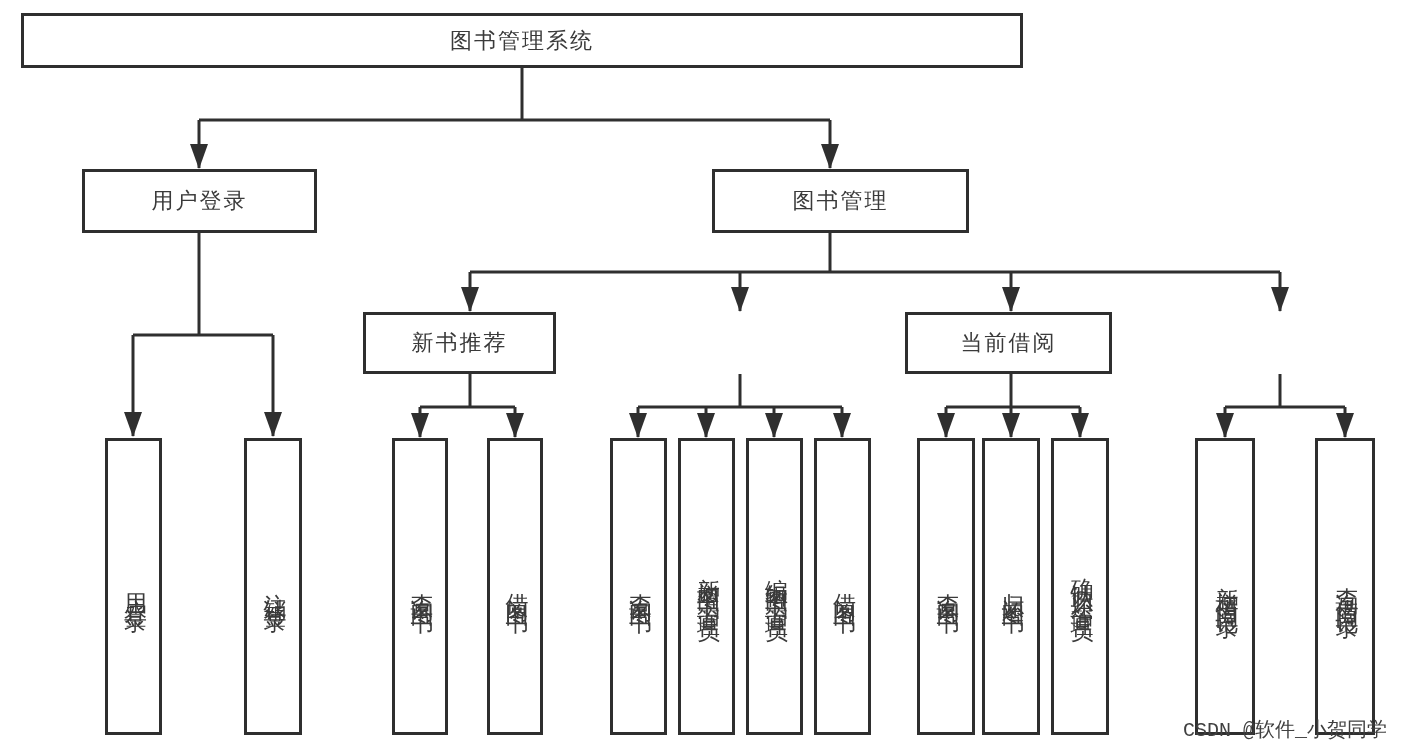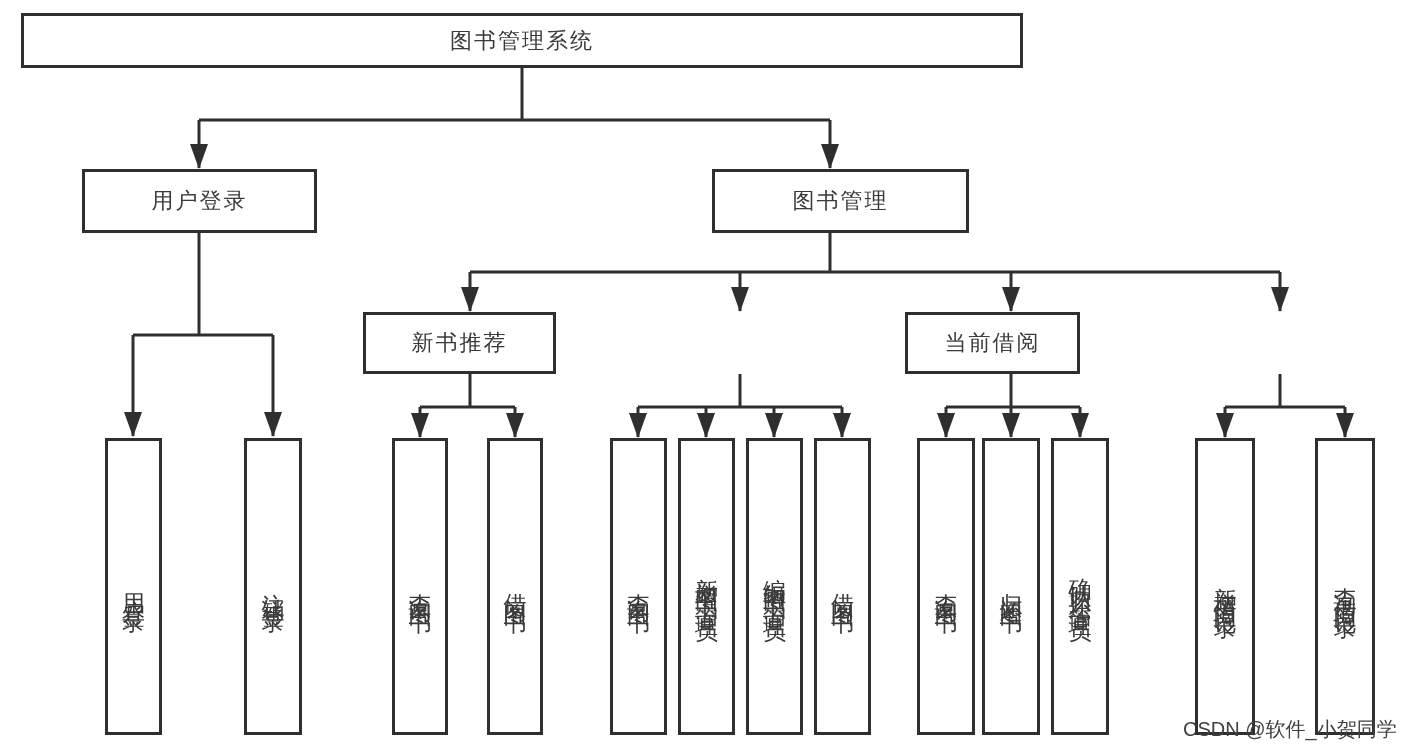--- a/index.html
+++ b/index.html
@@ -7,20 +7,21 @@
     padding: 0;
     background: #ffffff;
     font-family: "Liberation Sans", "DejaVu Sans", sans-serif;
   }
   #stage {
     position: relative;
     width: 1405px;
     height: 747px;
     background: #ffffff;
     overflow: hidden;
+    font-family: Liberation Mono, monospace;
   }
   #connectors {
     position: absolute;
     left: 0; top: 0;
     width: 1405px;
     height: 747px;
   }
   .node {
     position: absolute;
     box-sizing: border-box;
@@ -132,21 +133,21 @@
       <polygon points="1336,413 1354,413 1345,438"></polygon>
     </g>
   </svg>
 
   <div class="node hbox" style="left:21px; top:13px; width:1002px; height:55px;">图书管理系统</div>
 
   <div class="node hbox" style="left:82px; top:169px; width:235px; height:64px;">用户登录</div>
   <div class="node hbox" style="left:712px; top:169px; width:257px; height:64px;">图书管理</div>
 
   <div class="node hbox" style="left:363px; top:312px; width:193px; height:62px;">新书推荐</div>
-  <div class="node hbox" style="left:905px; top:312px; width:175px; height:62px;">当前借阅</div>
+  <div class="node hbox" style="left:905px; top:312px; width:207px; height:62px;">当前借阅</div>
 
   <div class="node vbox" style="left:105px; top:438px; width:57px; height:297px;">用户登录</div>
   <div class="node vbox" style="left:244px; top:438px; width:58px; height:297px;">注销登录</div>
 
   <div class="node vbox" style="left:392px; top:438px; width:56px; height:297px;">查询图书</div>
   <div class="node vbox" style="left:487px; top:438px; width:56px; height:297px;">借阅图书</div>
 
   <div class="node vbox" style="left:610px; top:438px; width:57px; height:297px;">查询图书</div>
   <div class="node vbox" style="left:678px; top:438px; width:57px; height:297px;">新增图书（管理员）</div>
   <div class="node vbox" style="left:746px; top:438px; width:57px; height:297px;">编辑图书（管理员）</div>

